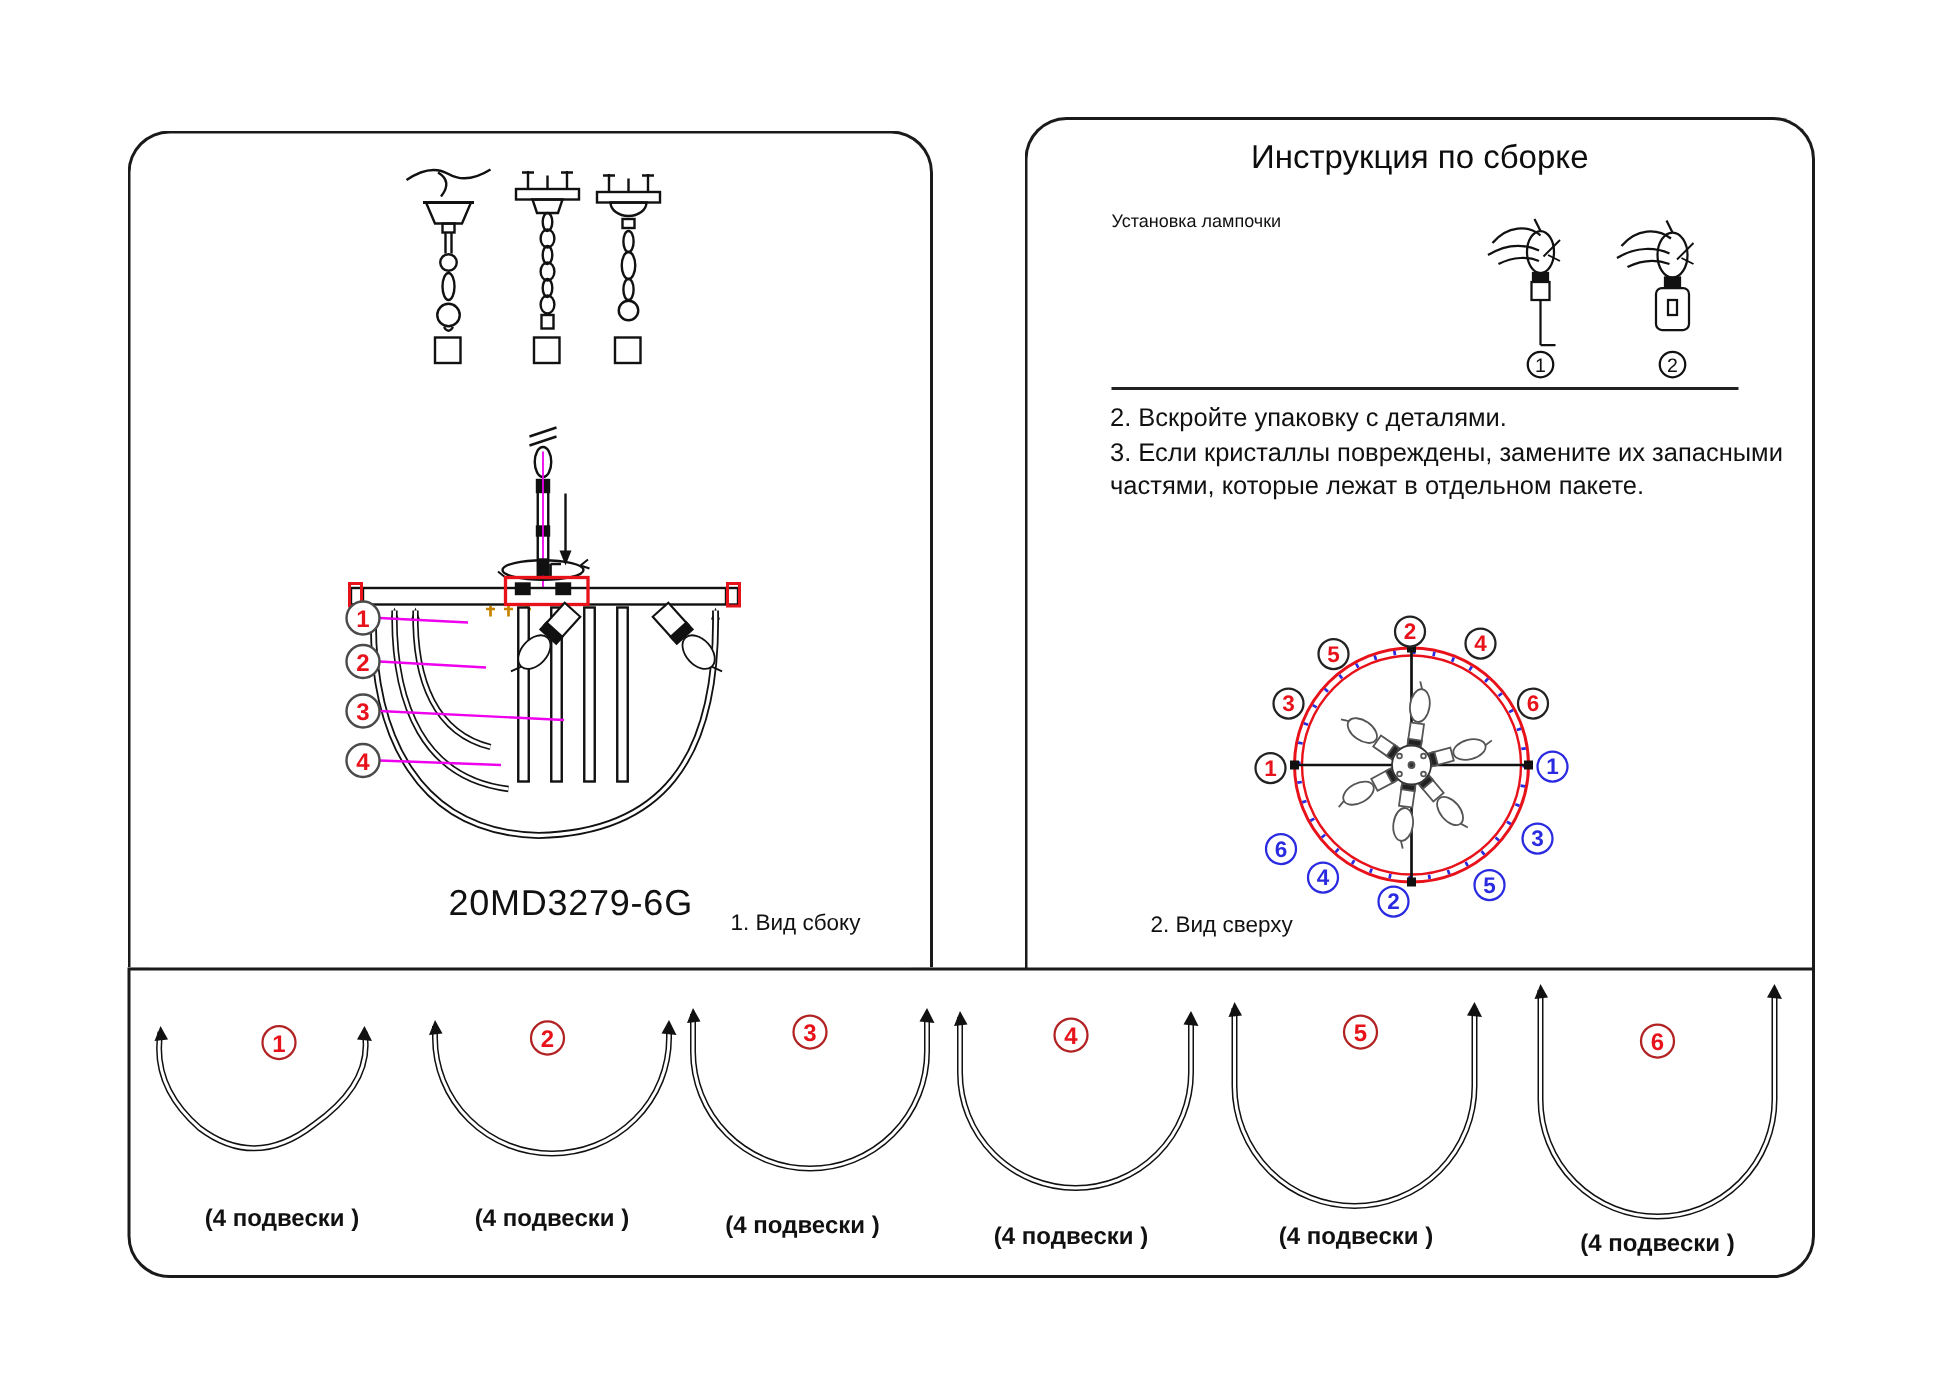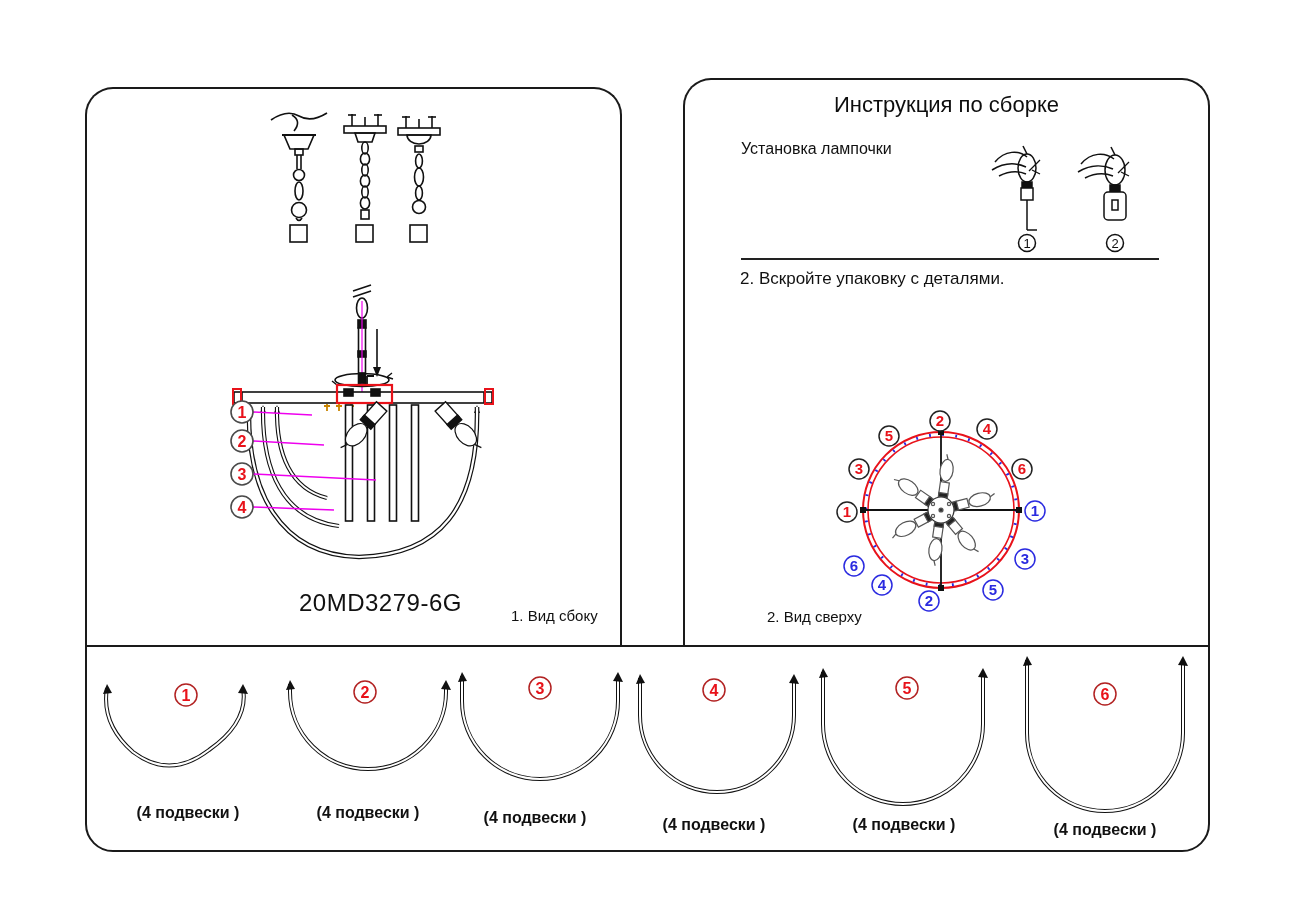--- a/index.html
+++ b/index.html
@@ -4,27 +4,27 @@
 <style>
   html,body{margin:0;padding:0;background:#fff;}
   #canvas{position:relative;width:1300px;height:919px;background:#ffffff;
           font-family:"Liberation Sans", sans-serif;color:#111;overflow:hidden;}
   .panel{position:absolute;border:2.5px solid #1a1a1a;background:#fff;box-sizing:border-box;}
   #panel-left{left:85px;top:87px;width:537px;height:558px;border-radius:28px 28px 0 0;border-bottom:none;}
   #panel-right{left:683px;top:78px;width:527px;height:710px;border-radius:28px 28px 0 0;border-bottom:none;}
   #panel-bottom{left:85px;top:645px;width:1125px;height:207px;border-radius:0 0 28px 28px;}
   .abs{position:absolute;}
   .rp-title{left:0;right:0;top:12px;text-align:center;font-size:22px;color:#0d0d0d;}
-  .rp-lamp-heading{left:56px;top:60px;font-size:16px;}
+  .rp-lamp-heading{left:56px;top:60px;font-size:12px;}
   .rp-lamp-text{left:56px;top:90px;width:220px;font-size:14.5px;line-height:18px;}
   .rp-rule{left:56px;top:178px;width:418px;border-top:2px solid #222;}
   .rp-steps{left:55px;top:188px;width:455px;font-size:17px;line-height:22.5px;}
   .rp-caption{left:82px;top:528px;font-size:15px;}
   .lp-model{left:212px;top:500px;font-size:24px;letter-spacing:0.5px;}
-  .lp-caption{left:424px;top:518px;font-size:15px;}
+  .lp-caption{left:400px;top:518px;font-size:15px;}
   .bp-label{position:absolute;font-size:16px;font-weight:bold;white-space:nowrap;transform:translateX(-50%);}
   svg text{font-family:"Liberation Sans", sans-serif;}
   .num-red{fill:#e8121a;font-weight:bold;}
   .num-blue{fill:#2a2ae0;font-weight:bold;}
   .num-black{fill:#111;}
 </style>
 </head>
 <body>
 
 <div id="canvas">
@@ -216,20 +216,21 @@
           <circle cx="138" cy="105" r="8.5" fill="#fff"></circle>
           <text x="138" y="110" text-anchor="middle" font-size="13" class="num-black" stroke="none">2</text>
         </g>
       </g>
     </svg>
 
     <div class="abs rp-rule"></div>
 
     <div class="abs rp-steps">
       <div>2. Вскройте упаковку с деталями.</div>
+      <div>3. Если кристаллы повреждены, замените их запасными частями, которые лежат в отдельном пакете.</div>
     </div>
 
     <svg class="abs" style="left:132px;top:328px" width="248" height="214" viewBox="0 0 248 214">
       <g transform="translate(4,2)">
         <circle cx="120" cy="100" r="78" stroke="#e8121a" stroke-width="2" fill="none"></circle>
         <circle cx="120" cy="100" r="73" stroke="#e8121a" stroke-width="1.6" fill="none"></circle>
         <circle cx="120" cy="100" r="75.5" stroke="#2a2ae0" stroke-width="3" stroke-dasharray="1.8 11.4" fill="none"></circle>
         <g stroke="#111" stroke-width="1.8">
           <line x1="120" y1="22" x2="120" y2="178"></line>
           <line x1="42" y1="100" x2="198" y2="100"></line>

